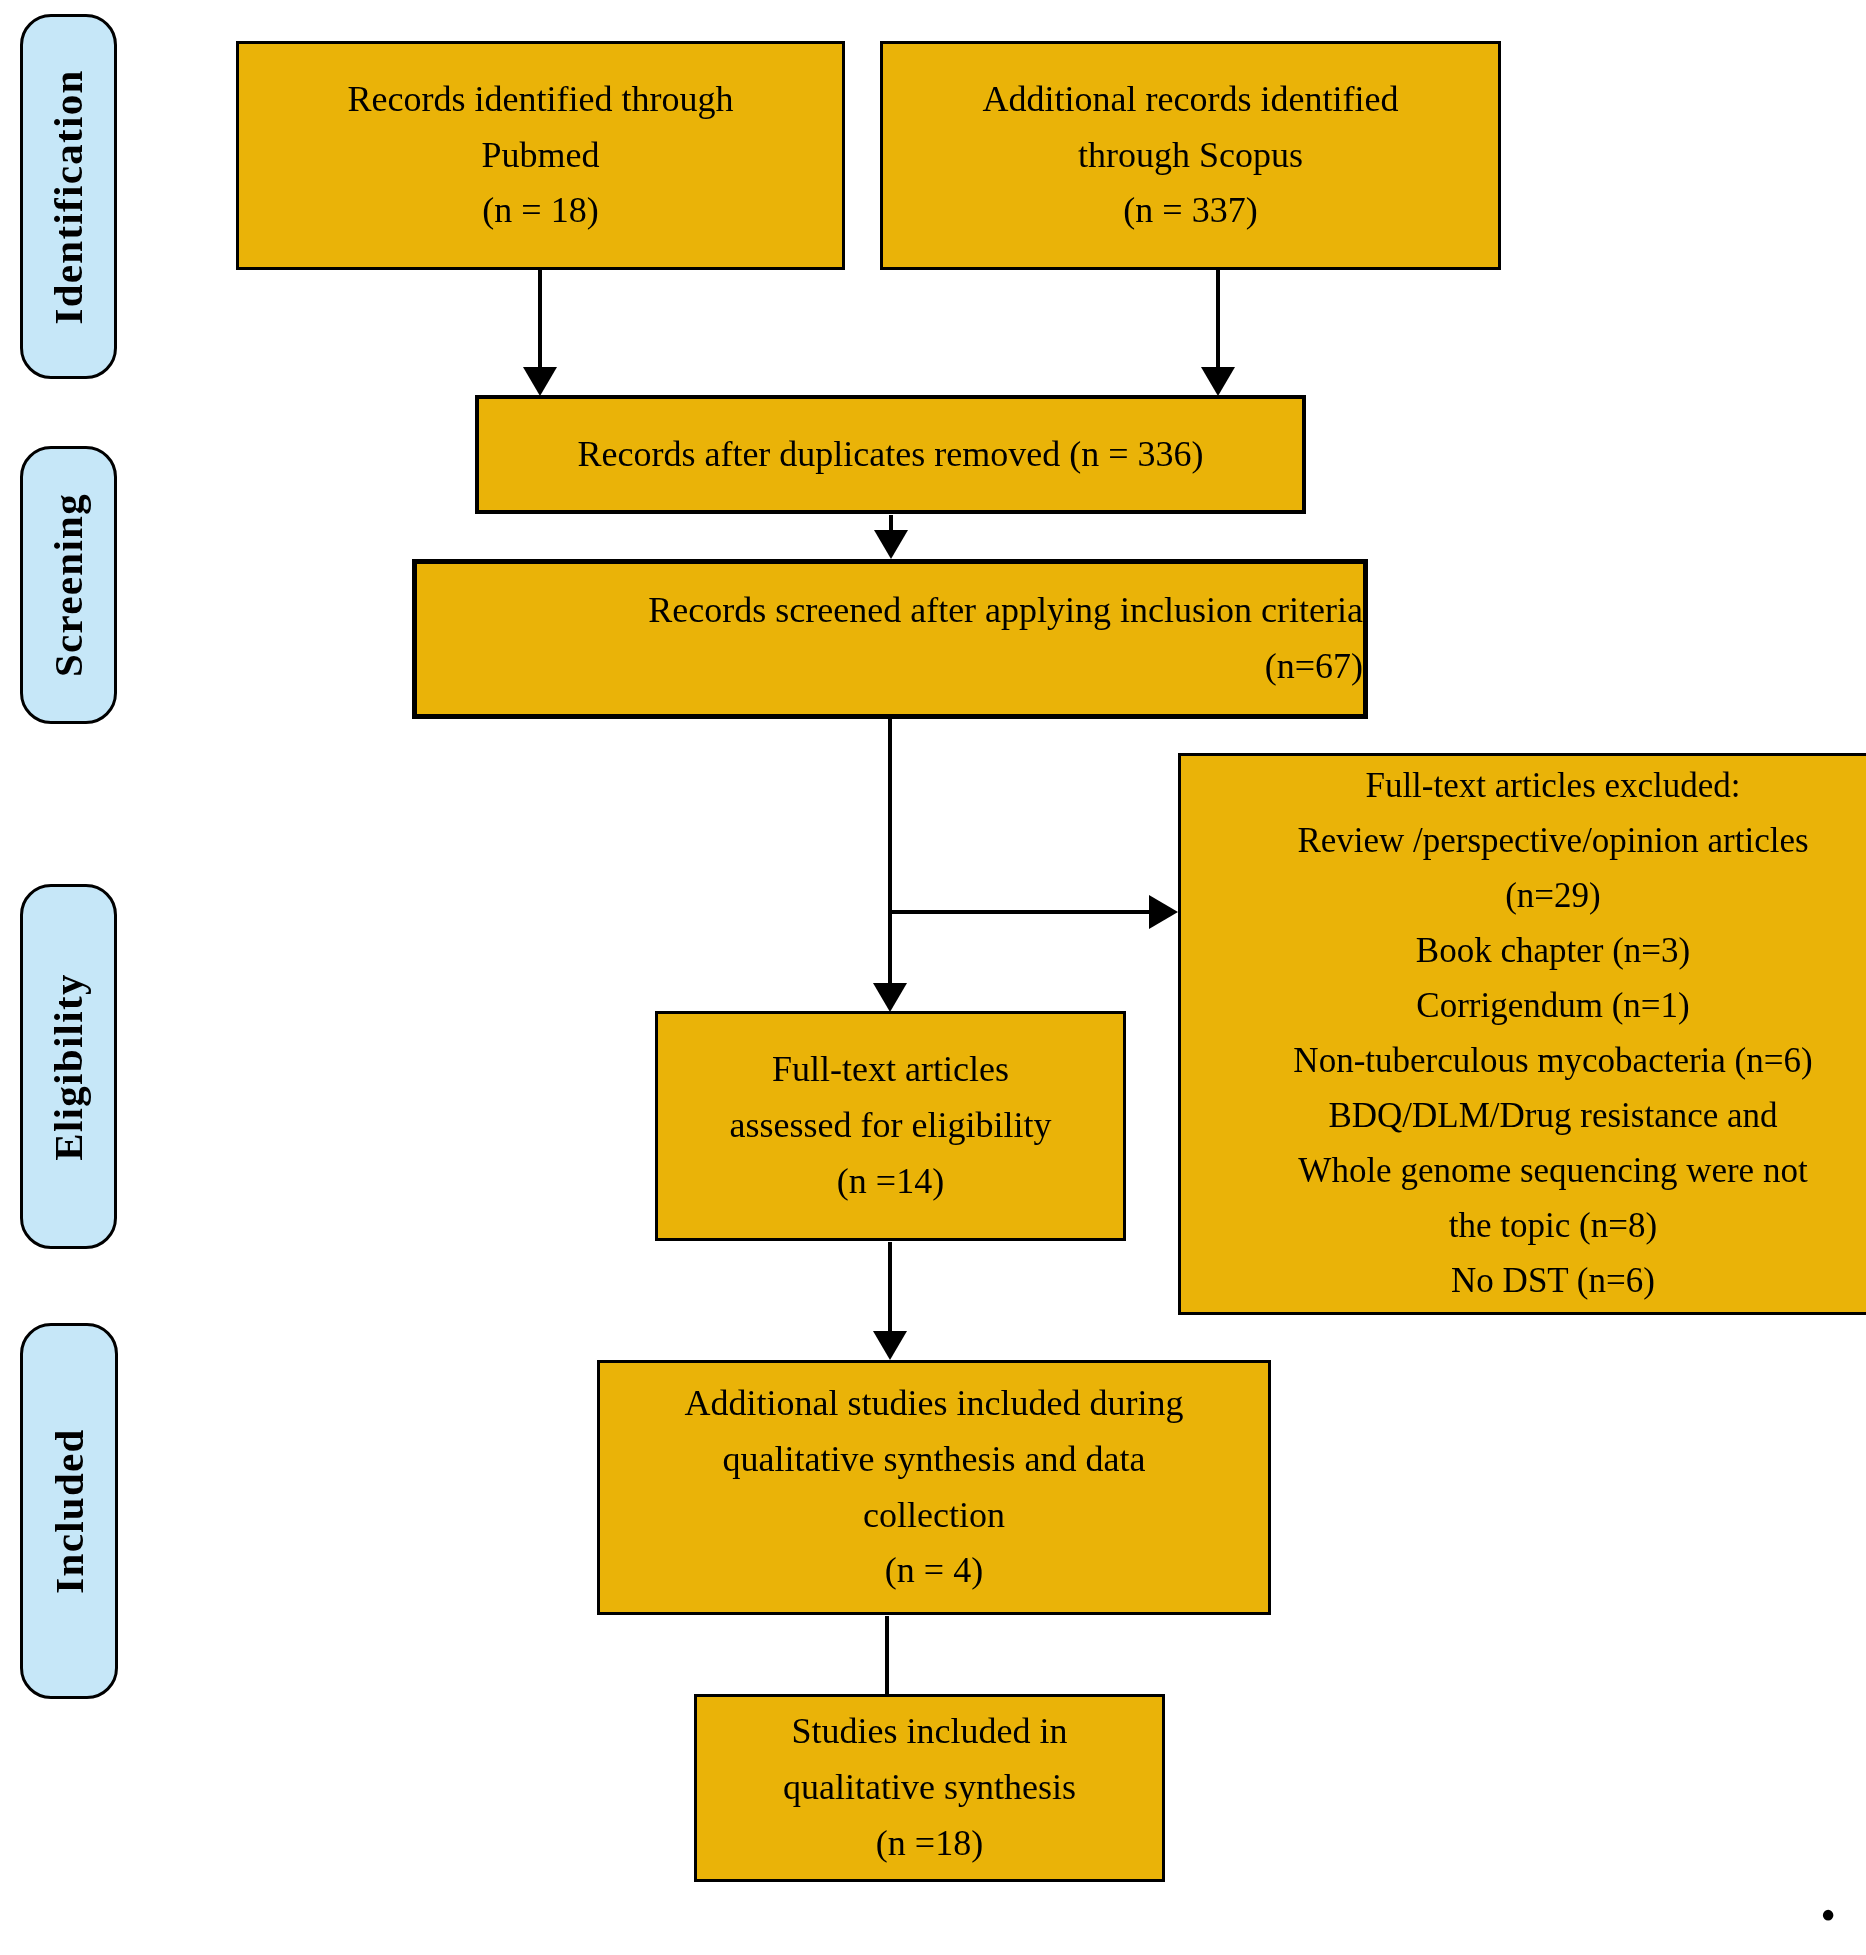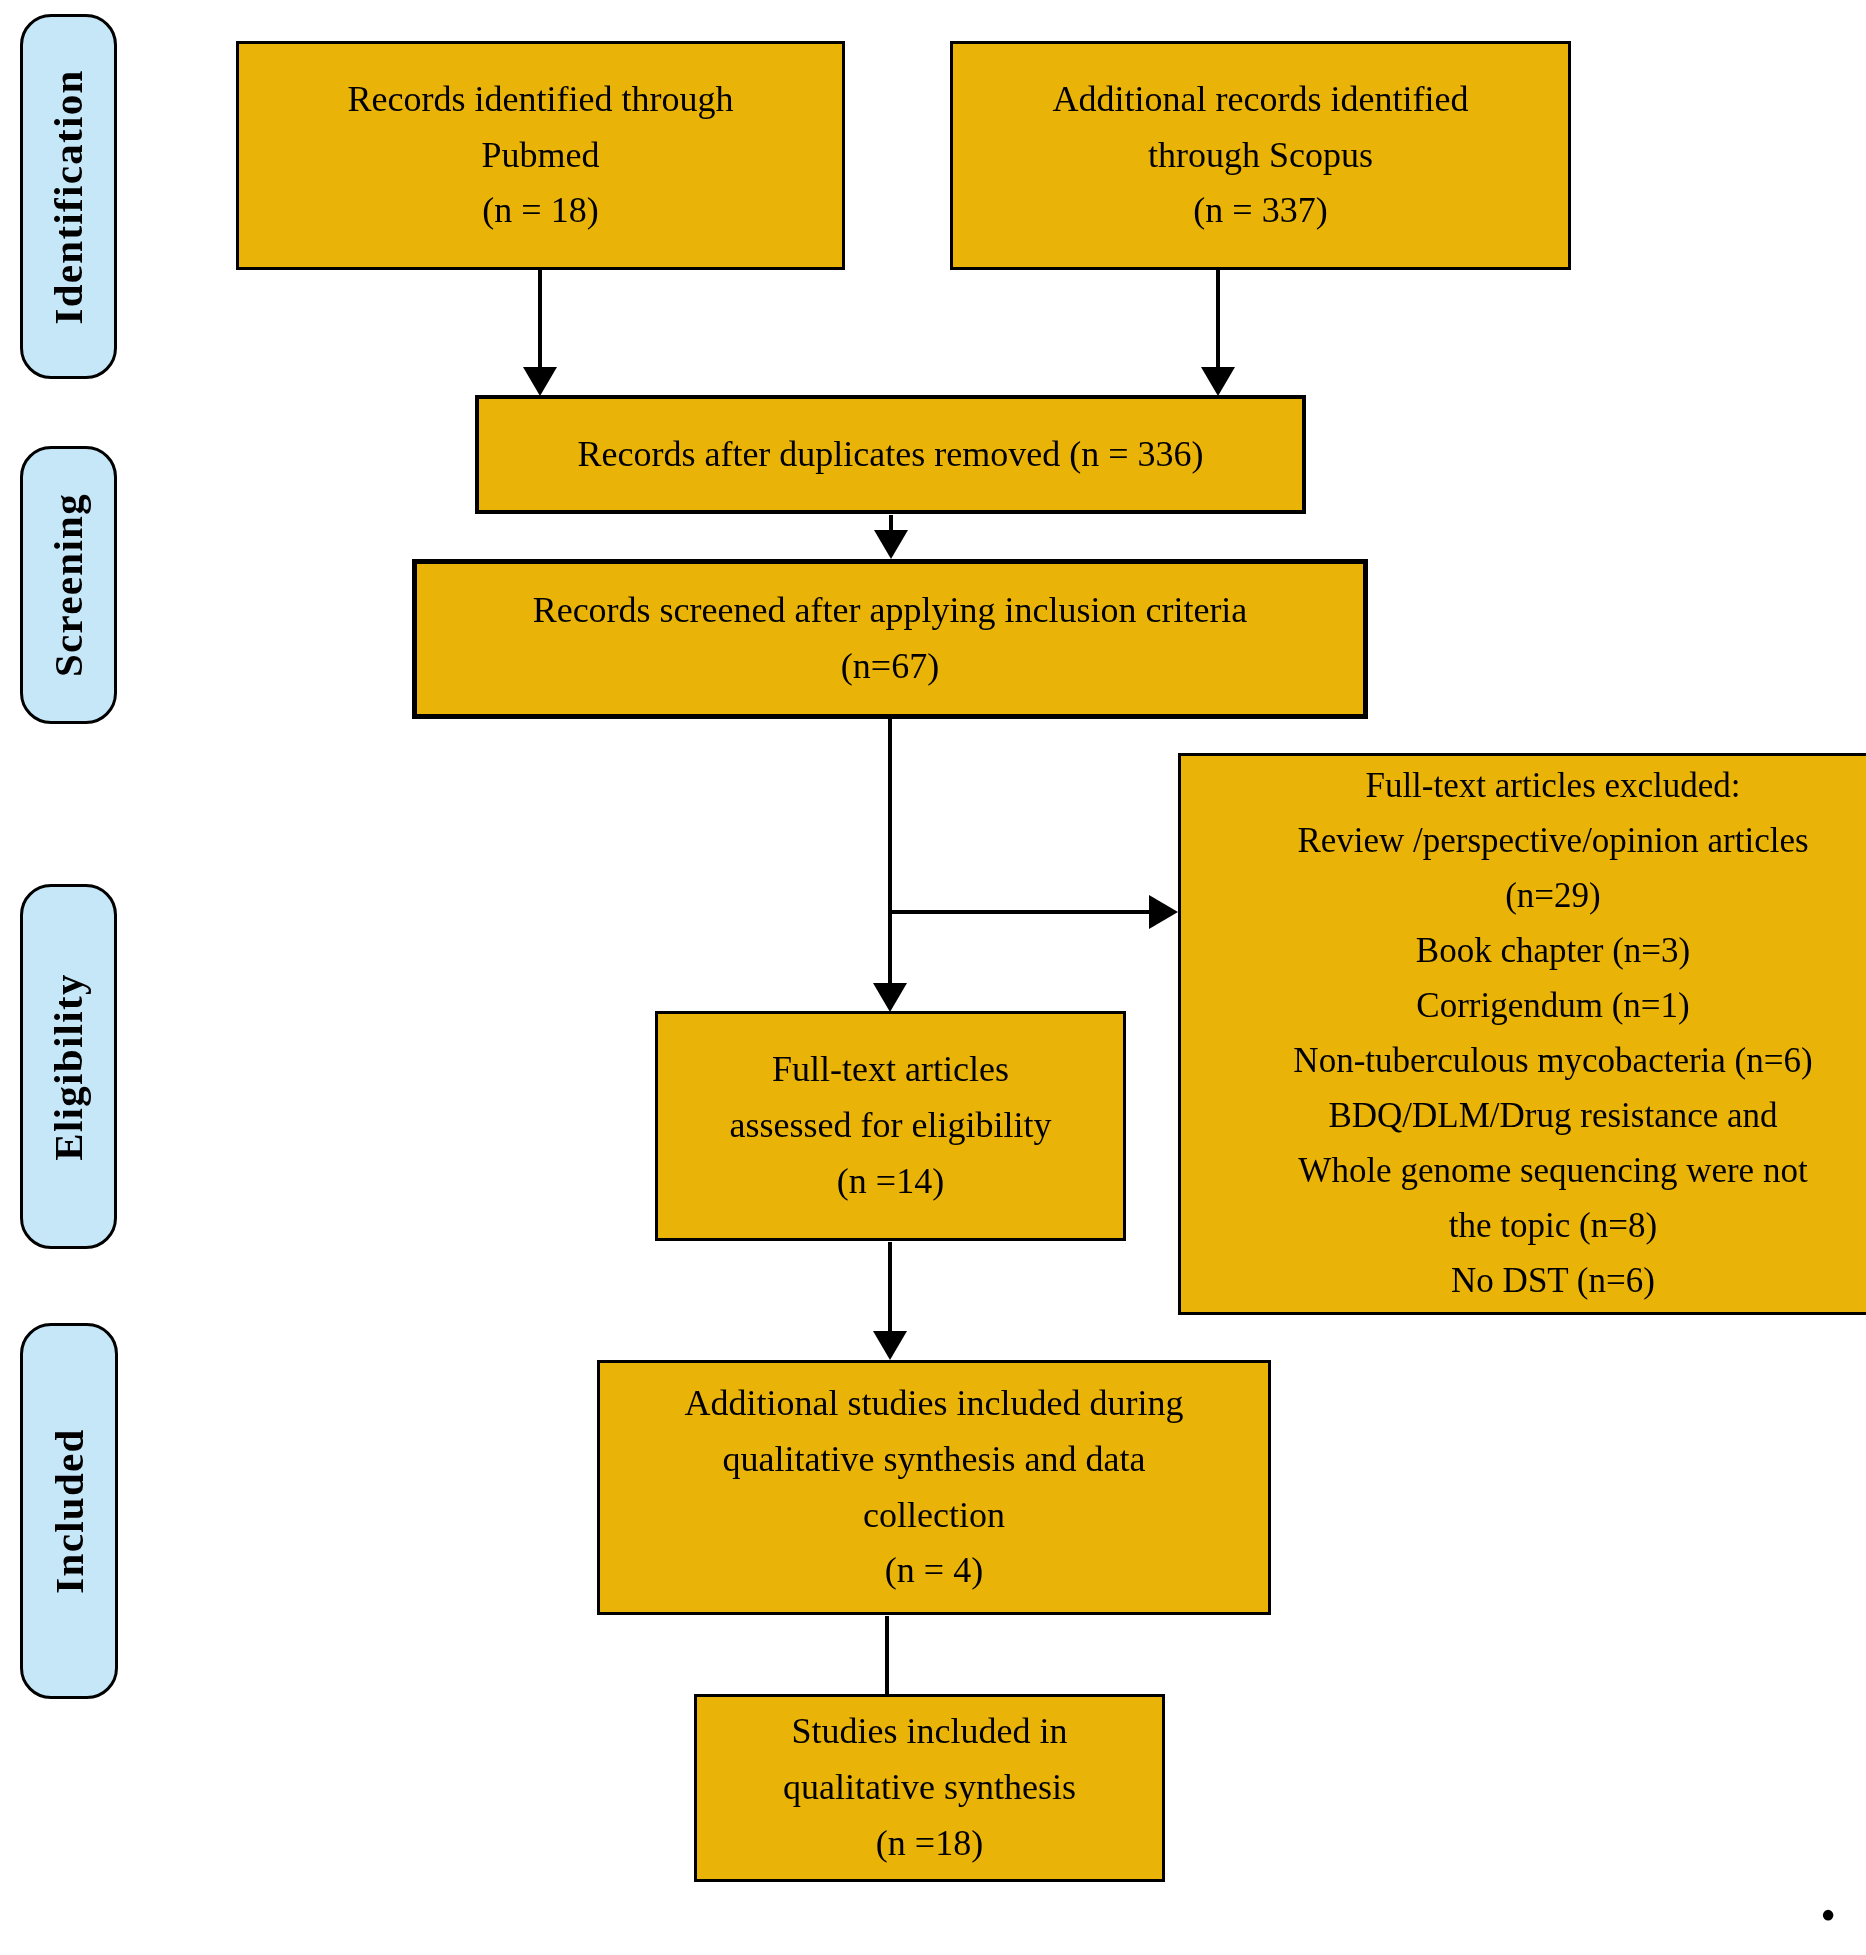--- a/index.html
+++ b/index.html
@@ -38,21 +38,21 @@
     align-items: center;
     justify-content: center;
     text-align: center;
   }
   .fbox .txt {
     white-space: pre-line;
     font-size: 36px;
     line-height: 1.55;
     width: 100%;
   }
-  .fbox.thick { border-width: 5.9px; }
+  .fbox.thick { border-width: 5.9px; text-align: right; }
   .fbox.mid   { border-width: 4.6px; }
   .fbox.excl .txt { font-size: 35px; line-height: 1.57; }
   .stem-v { position: absolute; width: 3.9px; background: #000000; }
   .stem-h { position: absolute; height: 3.9px; background: #000000; }
   .head-down {
     position: absolute; width: 0; height: 0;
     border-left: 17px solid transparent;
     border-right: 17px solid transparent;
     border-top: 29px solid #000000;
   }
@@ -85,21 +85,21 @@
   </div>
   <div class="stage" style="left:19.6px; top:1323px; width:98px; height:376px;">
     <span class="lbl">Included</span>
   </div>
 
   <div class="fbox" style="left:236px; top:41px; width:609px; height:229px;">
     <div class="txt">Records identified through
 Pubmed
 (n = 18)</div>
   </div>
-  <div class="fbox" style="left:950px; top:41px; width:621px; height:229px;">
+  <div class="fbox" style="left:880px; top:41px; width:621px; height:229px;">
     <div class="txt">Additional records identified
 through Scopus
 (n = 337)</div>
   </div>
 
   <div class="stem-v" style="left:538px; top:270px; height:100px;"></div>
   <div class="head-down" style="left:523px; top:367px;"></div>
   <div class="stem-v" style="left:1216px; top:270px; height:100px;"></div>
   <div class="head-down" style="left:1201px; top:367px;"></div>
 

